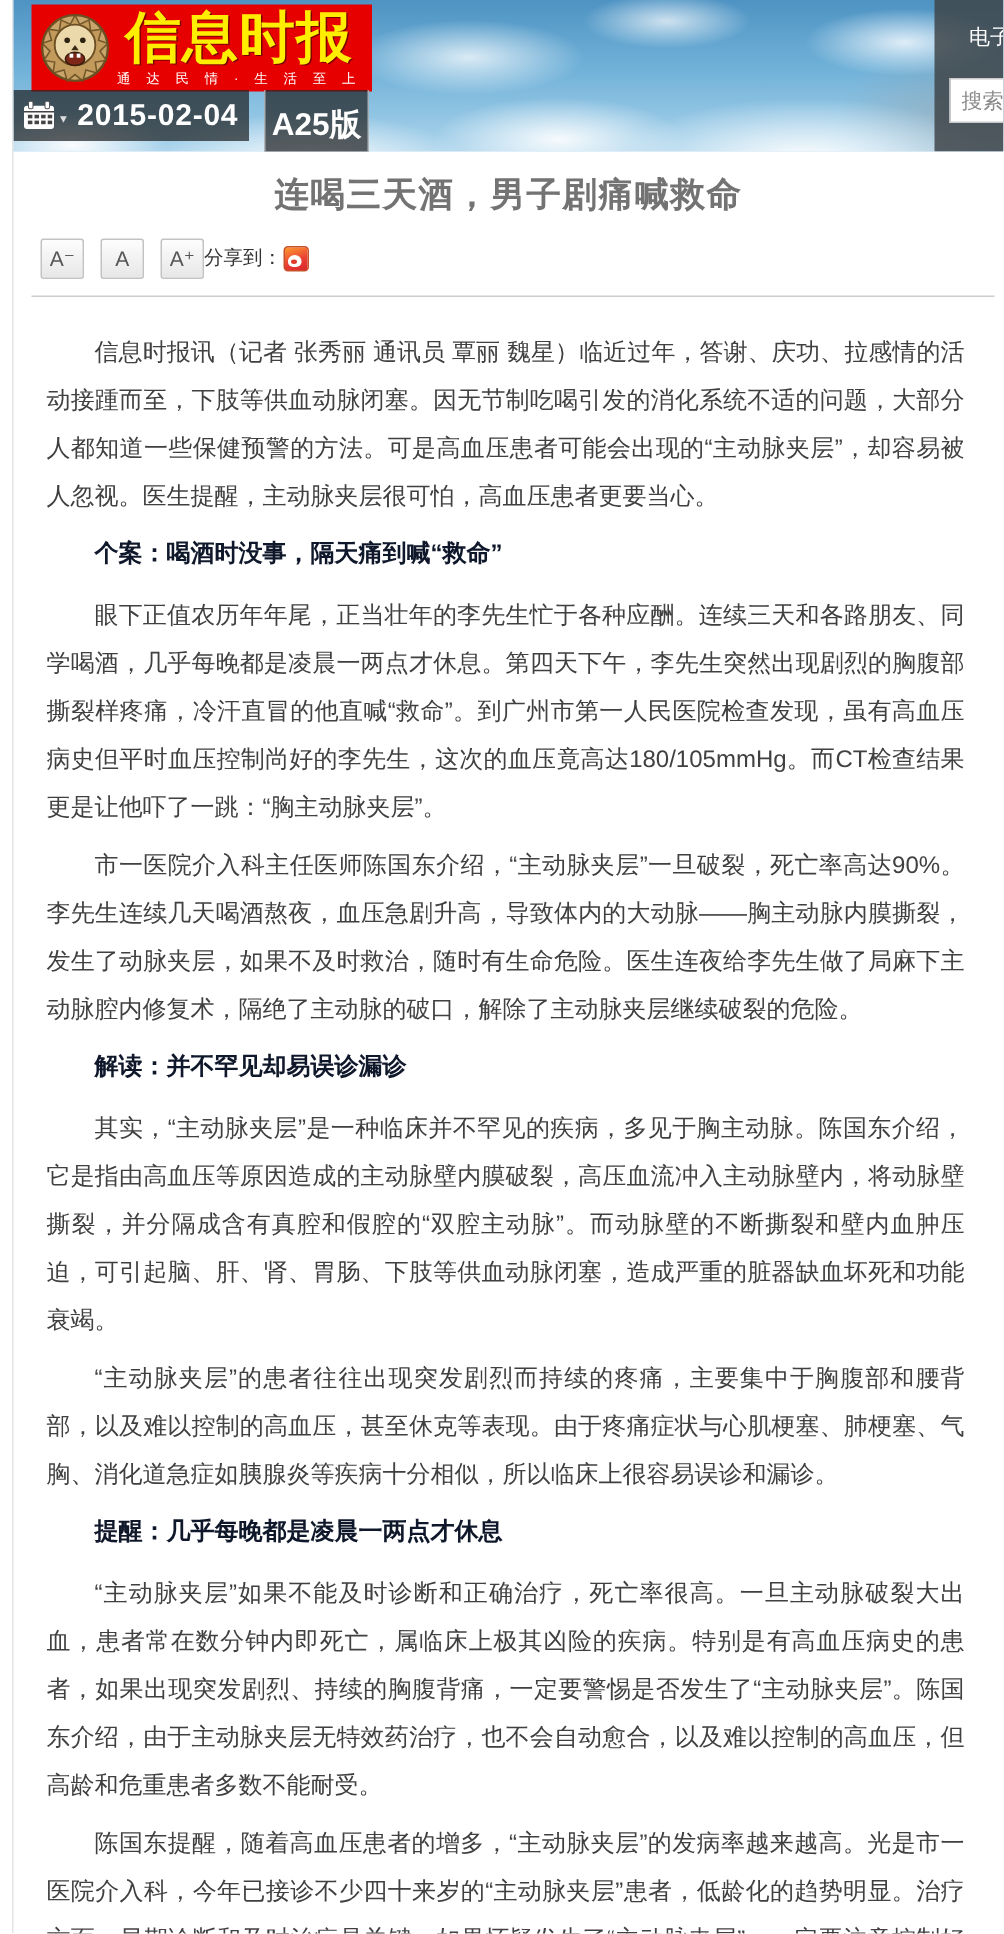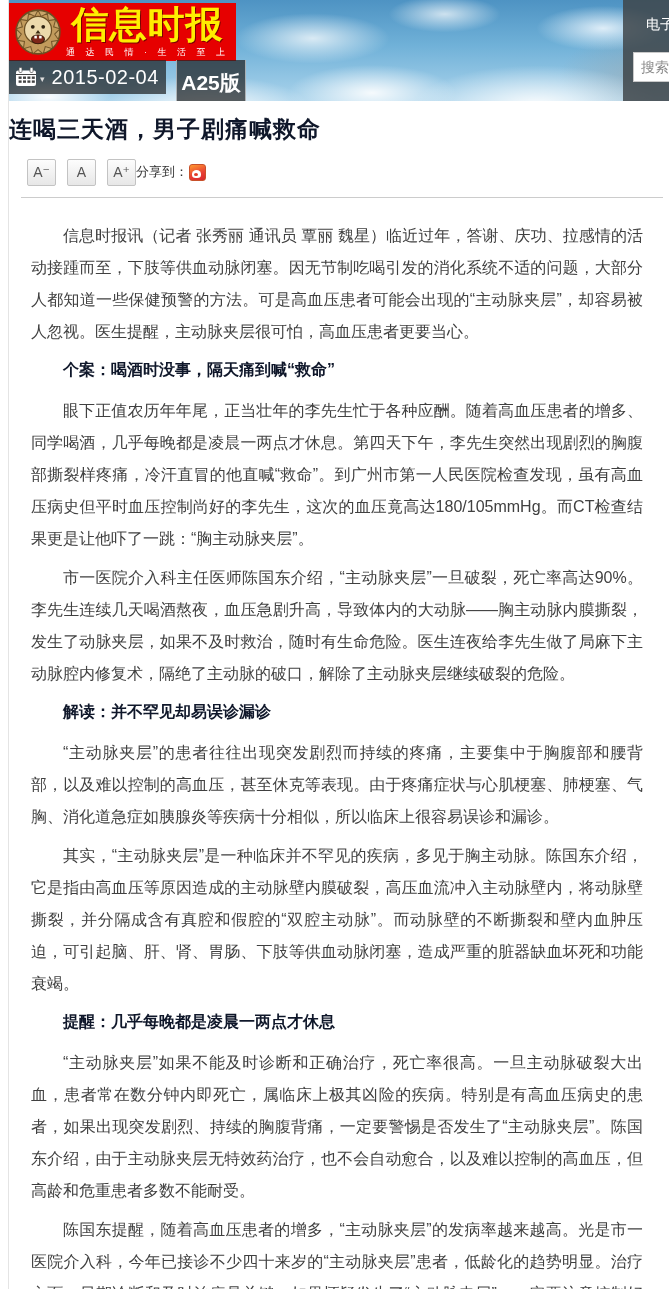--- a/index.html
+++ b/index.html
@@ -14,49 +14,49 @@
       radial-gradient(90px 30px at 6% 96%, rgba(255,255,255,.95), transparent 70%),
       radial-gradient(150px 48px at 30% 108%, rgba(255,255,255,.97), transparent 70%),
       radial-gradient(120px 40px at 55% 92%, rgba(255,255,255,.9), transparent 70%),
       radial-gradient(170px 55px at 80% 104%, rgba(255,255,255,.93), transparent 72%),
       radial-gradient(110px 36px at 46% 38%, rgba(255,255,255,.75), transparent 70%),
       radial-gradient(95px 32px at 90% 28%, rgba(244,250,255,.85), transparent 70%),
       radial-gradient(80px 26px at 66% 14%, rgba(255,255,255,.7), transparent 70%),
       radial-gradient(120px 60px at 97% 75%, rgba(150,160,166,.55), transparent 75%),
       linear-gradient(180deg,#4e93c3 0%, #70b1d8 45%, #abd4ec 100%);
   }
-  .logo-block { position:absolute; left:0; top:3px; width:227px; height:58px;
+  .logo-block { position:absolute; left:12px; top:3px; width:227px; height:58px;
     background:#e60000; display:flex; align-items:center; padding:2px 4px; }
   .lion { flex:0 0 50px; height:50px; }
   .logo-text { flex:1; text-align:center; }
   .logo-name { font-size:37px; font-weight:bold; color:#ffee00; line-height:38px;
     letter-spacing:1px; text-shadow:1px 1px 0 #7a0000; white-space:nowrap; }
   .logo-tagline { font-size:9px; color:#fff; letter-spacing:4px; margin-top:2px; white-space:nowrap; }
 
   .date-bar { position:absolute; left:0; top:60px; width:157px; height:34px;
     background:rgba(32,34,36,.72); display:flex; align-items:center; padding:0 6px; gap:3px; }
   .date-chevron { color:#ddd; font-size:9px; margin-top:4px; }
-  .date-text { color:#fff; font-size:20px; font-weight:normal; letter-spacing:.5px; margin-left:4px; }
+  .date-text { color:#fff; font-size:20px; font-weight:bold; letter-spacing:.5px; margin-left:4px; }
   .edition-badge { position:absolute; left:167px; top:60px; width:70px; height:46px;
     background:rgba(32,34,36,.72); border-left:1px solid rgba(255,255,255,.55);
     border-right:1px solid rgba(255,255,255,.55);
     color:#fff; font-size:21px; font-weight:bold; display:flex; align-items:center;
     justify-content:center; }
 
   .right-panel { position:absolute; left:614px; top:0; width:140px; height:101px;
     background:rgba(62,68,72,.84); }
   .epaper { position:absolute; left:23px; top:16px; color:#fff; font-size:14px; white-space:nowrap; }
   .search-input { position:absolute; left:10px; top:52px; width:120px; height:30px;
     border:1px solid #c9c9c9; background:#fff; font-size:14px; color:#555; padding:0 7px;
     font-family:"Liberation Sans","DejaVu Sans",sans-serif; }
   .search-input::placeholder { color:#8a8a8a; }
 
   
   .article { position:relative; padding:0 0 0 0; }
-  .title { text-align:left; font-size:23px; font-weight:bold; color:#0f172a;
+  .title { text-align:center; font-size:23px; font-weight:bold; color:#737373;
     margin-top:13px; letter-spacing:1px; }
   .meta-row { display:flex; align-items:center; margin-top:12px; padding:0 14px 0 18px; height:30px; }
   .font-buttons { display:flex; gap:11px; }
   .font-btn { width:29px; height:27px; border:1px solid #c3c3c3; border-radius:2px;
     background:linear-gradient(#fdfdfd,#e7e7e7); color:#555; font-size:14px;
     cursor:pointer; line-height:1; font-family:"Liberation Sans","DejaVu Sans",sans-serif; }
   .meta { flex:1; text-align:center; font-size:13px; color:#999; white-space:nowrap; }
   .meta span { margin:0 7px; }
   .share { display:flex; align-items:center; gap:1px; font-size:13px; color:#333; white-space:nowrap; }
   .weibo-icon { width:17px; height:17px; border-radius:3px; display:inline-block; position:relative;
@@ -142,24 +142,24 @@
         <span>分享到：</span>
         <span class="weibo-icon"></span>
       </div>
     </div>
 
     <hr class="head-divider">
 
     <div id="article-body">
         <p class="para">信息时报讯（记者 张秀丽 通讯员 覃丽 魏星）临近过年，答谢、庆功、拉感情的活动接踵而至，下肢等供血动脉闭塞。因无节制吃喝引发的消化系统不适的问题，大部分人都知道一些保健预警的方法。可是高血压患者可能会出现的“主动脉夹层”，却容易被人忽视。医生提醒，主动脉夹层很可怕，高血压患者更要当心。</p>
         <h3 class="sec-heading">个案：喝酒时没事，隔天痛到喊“救命”</h3>
-        <p class="para">眼下正值农历年年尾，正当壮年的李先生忙于各种应酬。随着高血压患者的增多、同学喝酒，几乎每晚都是凌晨一两点才休息。第四天下午，李先生突然出现剧烈的胸腹部撕裂样疼痛，冷汗直冒的他直喊“救命”。到广州市第一人民医院检查发现，虽有高血压病史但平时血压控制尚好的李先生，这次的血压竟高达180/105mmHg。而CT检查结果更是让他吓了一跳：“胸主动脉夹层”。</p>
+        <p class="para">眼下正值农历年年尾，正当壮年的李先生忙于各种应酬。连续三天和各路朋友、同学喝酒，几乎每晚都是凌晨一两点才休息。第四天下午，李先生突然出现剧烈的胸腹部撕裂样疼痛，冷汗直冒的他直喊“救命”。到广州市第一人民医院检查发现，虽有高血压病史但平时血压控制尚好的李先生，这次的血压竟高达180/105mmHg。而CT检查结果更是让他吓了一跳：“胸主动脉夹层”。</p>
         <p class="para">市一医院介入科主任医师陈国东介绍，“主动脉夹层”一旦破裂，死亡率高达90%。李先生连续几天喝酒熬夜，血压急剧升高，导致体内的大动脉——胸主动脉内膜撕裂，发生了动脉夹层，如果不及时救治，随时有生命危险。医生连夜给李先生做了局麻下主动脉腔内修复术，隔绝了主动脉的破口，解除了主动脉夹层继续破裂的危险。</p>
         <h3 class="sec-heading">解读：并不罕见却易误诊漏诊</h3>
+        <p class="para">其实，“主动脉夹层”是一种临床并不罕见的疾病，多见于胸主动脉。陈国东介绍，它是指由高血压等原因造成的主动脉壁内膜破裂，高压血流冲入主动脉壁内，将动脉壁撕裂，并分隔成含有真腔和假腔的“双腔主动脉”。而动脉壁的不断撕裂和壁内血肿压迫，可引起脑、肝、肾、胃肠、下肢等供血动脉闭塞，造成严重的脏器缺血坏死和功能衰竭。</p>
         <p class="para">“主动脉夹层”的患者往往出现突发剧烈而持续的疼痛，主要集中于胸腹部和腰背部，以及难以控制的高血压，甚至休克等表现。由于疼痛症状与心肌梗塞、肺梗塞、气胸、消化道急症如胰腺炎等疾病十分相似，所以临床上很容易误诊和漏诊。</p>
-        <p class="para">其实，“主动脉夹层”是一种临床并不罕见的疾病，多见于胸主动脉。陈国东介绍，它是指由高血压等原因造成的主动脉壁内膜破裂，高压血流冲入主动脉壁内，将动脉壁撕裂，并分隔成含有真腔和假腔的“双腔主动脉”。而动脉壁的不断撕裂和壁内血肿压迫，可引起脑、肝、肾、胃肠、下肢等供血动脉闭塞，造成严重的脏器缺血坏死和功能衰竭。</p>
         <h3 class="sec-heading">提醒：几乎每晚都是凌晨一两点才休息</h3>
         <p class="para">“主动脉夹层”如果不能及时诊断和正确治疗，死亡率很高。一旦主动脉破裂大出血，患者常在数分钟内即死亡，属临床上极其凶险的疾病。特别是有高血压病史的患者，如果出现突发剧烈、持续的胸腹背痛，一定要警惕是否发生了“主动脉夹层”。陈国东介绍，由于主动脉夹层无特效药治疗，也不会自动愈合，以及难以控制的高血压，但高龄和危重患者多数不能耐受。</p>
         <p class="para">陈国东提醒，随着高血压患者的增多，“主动脉夹层”的发病率越来越高。光是市一医院介入科，今年已接诊不少四十来岁的“主动脉夹层”患者，低龄化的趋势明显。治疗方面，早期诊断和及时治疗是关键。如果怀疑发生了“主动脉夹层”，一定要注意控制好血压，绝对卧床休息，避免情绪激动，忌喝酒和抽烟，保持大便通畅，并尽快到正规大医院就诊。</p>
       </div>
 
   </div>
 </div>
 
 </body></html>

